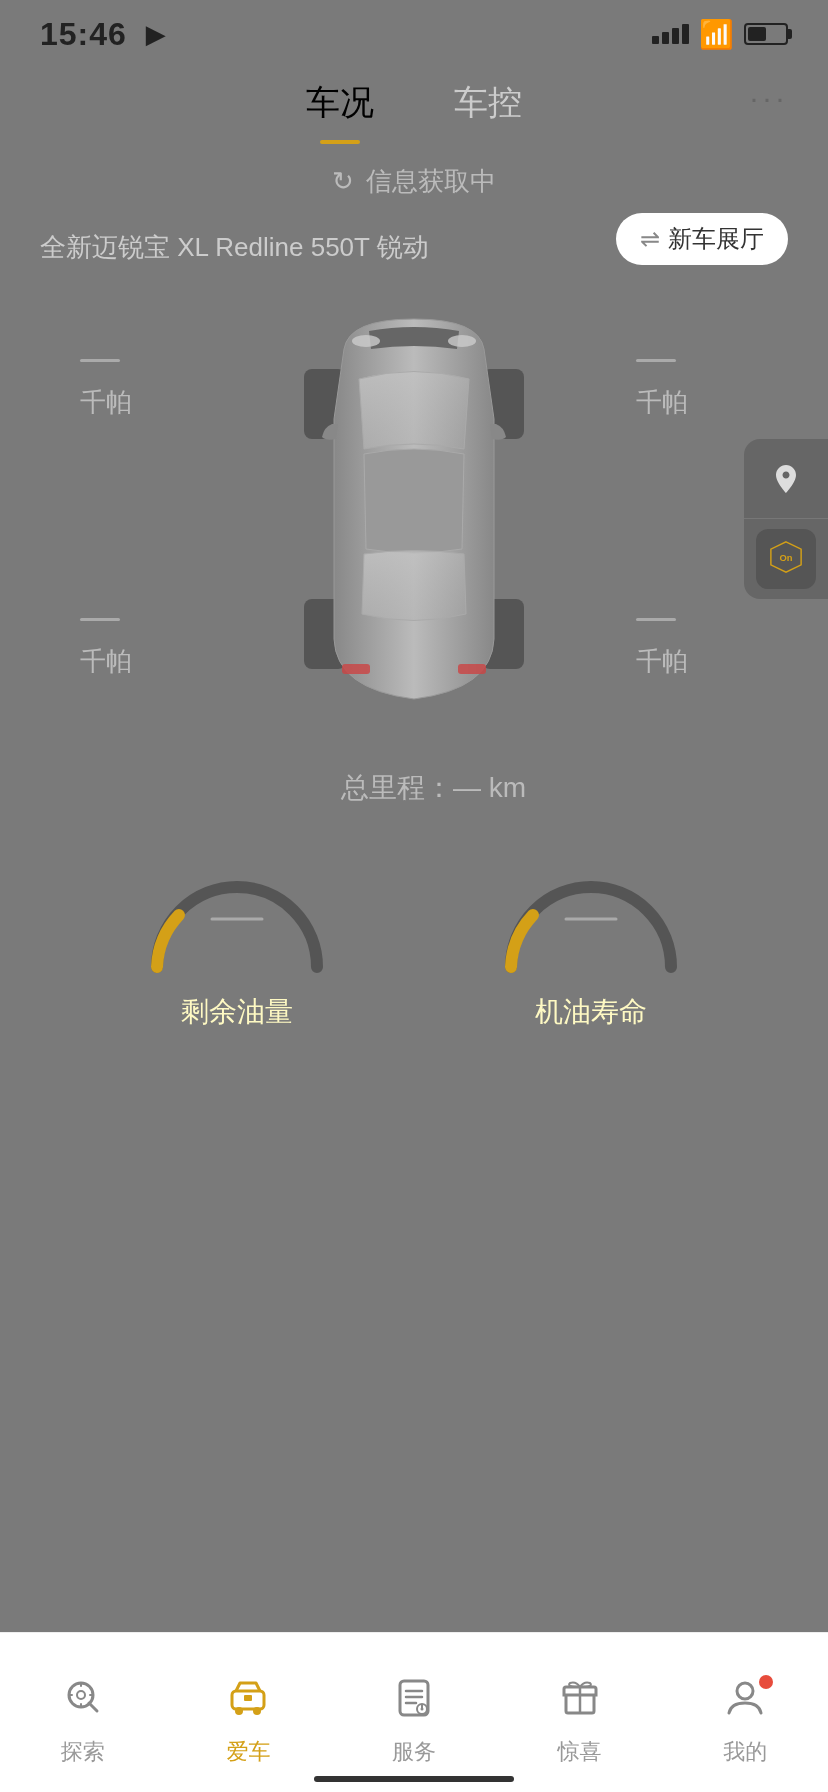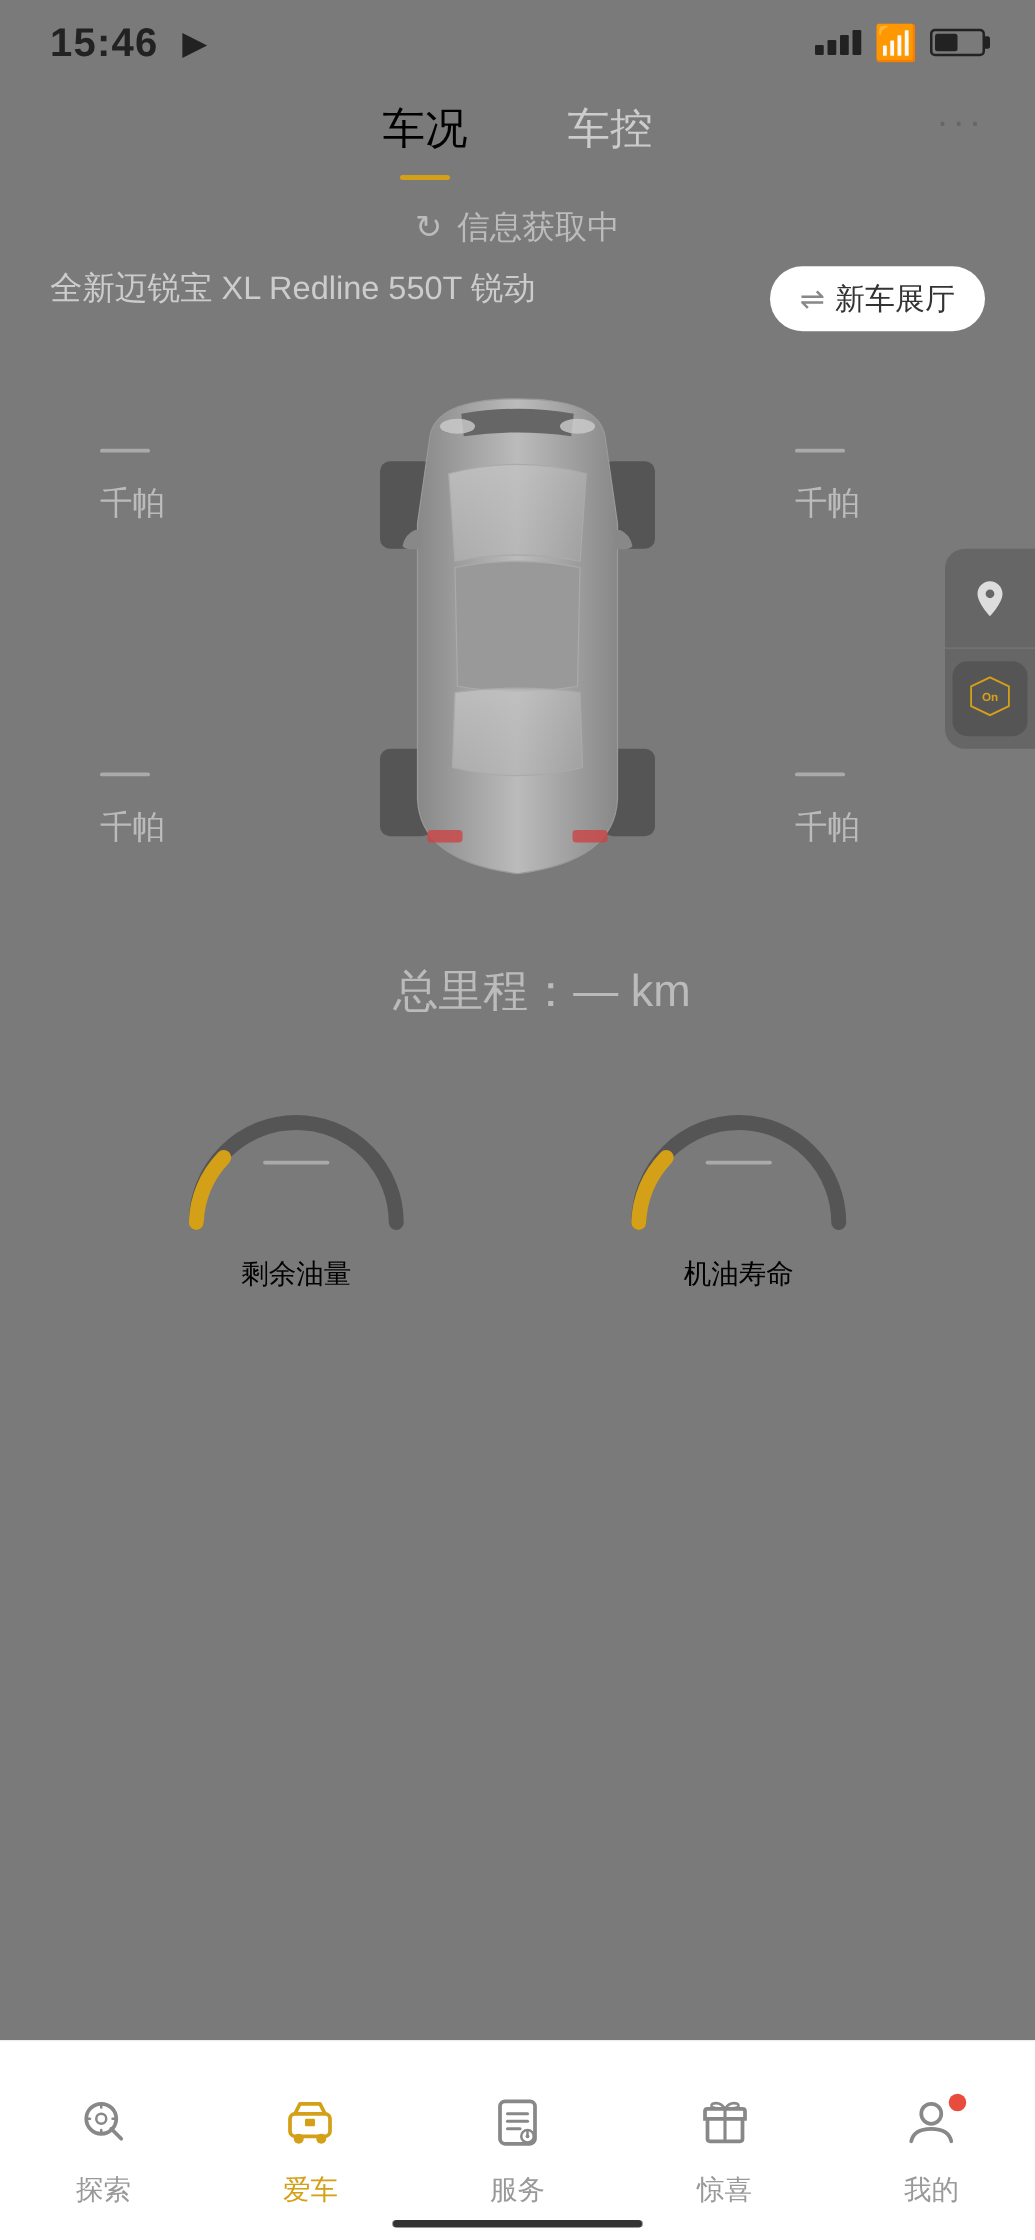--- a/index.html
+++ b/index.html
@@ -124,21 +124,21 @@
       font-size: 26px;
     }
     .refresh-icon {
       font-size: 26px;
       color: #bbb;
     }
 
     
     .car-title-row {
       display: flex;
-      align-items: flex-start;
+      align-items: flex-end;
       justify-content: space-between;
       padding: 14px 40px;
     }
     .car-title {
       font-size: 26px;
       color: #ccc;
     }
     .showroom-btn {
       background: #fff;
       border-radius: 40px;
@@ -202,21 +202,21 @@
       top: 50%;
       transform: translateY(-50%);
       display: flex;
       flex-direction: column;
       gap: 0;
       background: #666;
       border-radius: 16px 0 0 16px;
       overflow: hidden;
     }
     .side-btn {
-      width: 72px;
+      width: 84px;
       height: 80px;
       display: flex;
       align-items: center;
       justify-content: center;
       cursor: pointer;
       border-bottom: 1px solid #777;
     }
     .side-btn:last-child { border-bottom: none; }
     .side-btn svg { width: 36px; height: 36px; }
 
@@ -235,21 +235,21 @@
       color: #d4a017;
       font-weight: bold;
       text-align: center;
       line-height: 1.1;
     }
 
     
     .odometer-row {
       text-align: center;
       margin-top: 10px;
-      font-size: 36px;
+      font-size: 28px;
       color: #bbb;
       margin-left: 39px;
     }
 
     
     .gauges-row {
       display: flex;
       justify-content: space-around;
       padding: 40px 60px 20px;
       margin-top: 20px;
@@ -259,22 +259,22 @@
       flex-direction: column;
       align-items: center;
       gap: 16px;
     }
     .gauge-container {
       position: relative;
       width: 200px;
       height: 110px;
     }
     .gauge-label {
-      font-size: 22px;
-      color: #000000;
+      font-size: 28px;
+      color: #fef9c3;
     }
 
     
     .bottom-bar {
       position: fixed;
       bottom: 0;
       left: 0;
       width: 828px;
       height: 160px;
       background: #fff;

